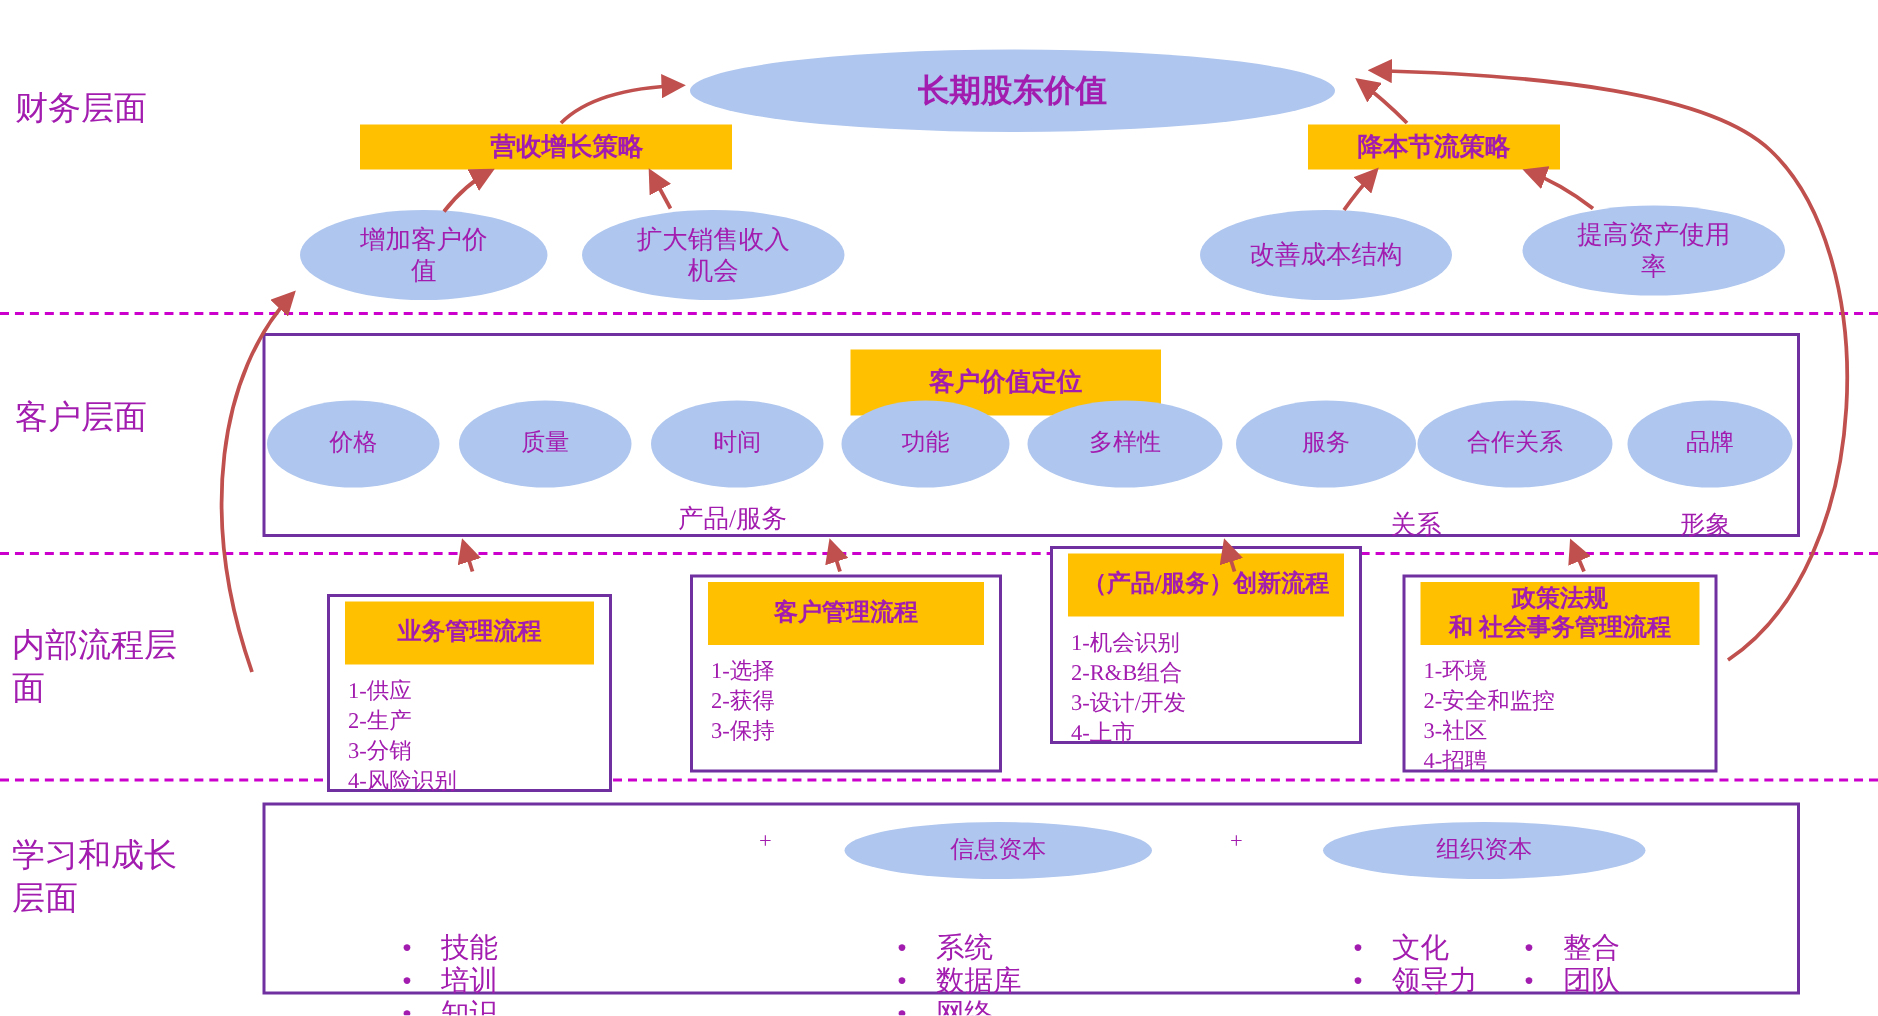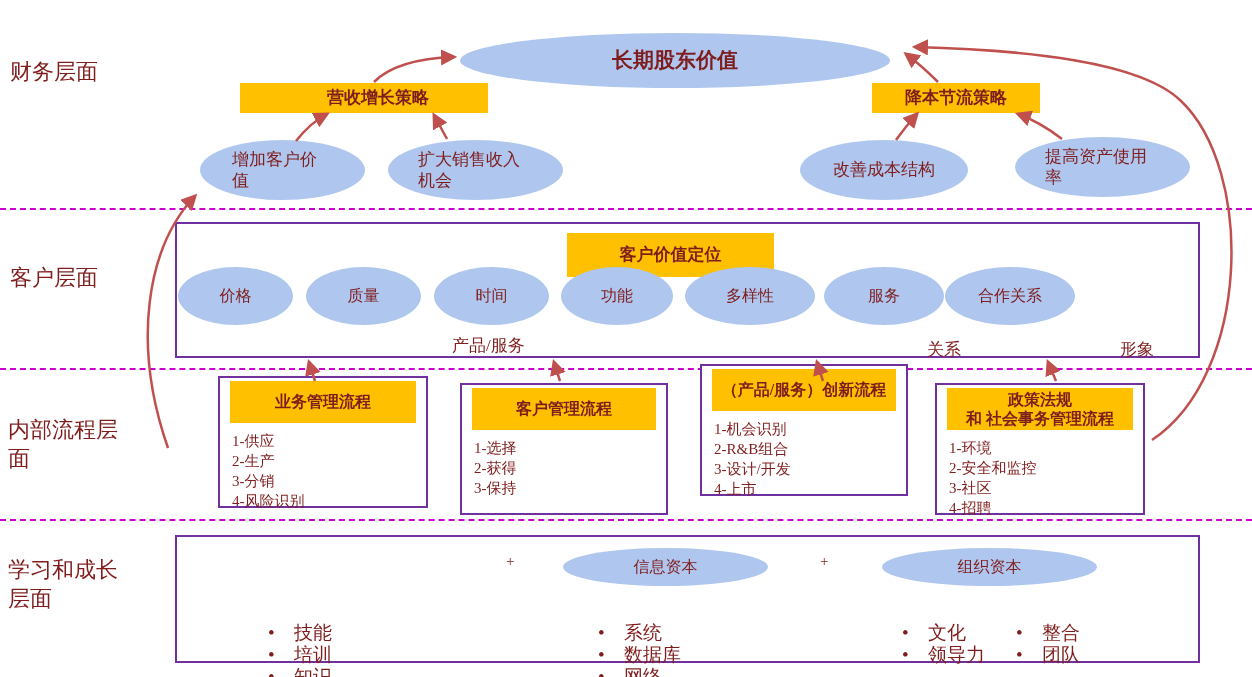--- a/index.html
+++ b/index.html
@@ -1,24 +1,24 @@
 <!DOCTYPE html>
 <html><head>
 <meta charset="utf-8">
 <style>
   html,body{margin:0;padding:0;background:#fff;}
   .canvas{
     position:relative;width:1252px;height:677px;background:#fff;overflow:hidden;
-    font-family:"Liberation Serif","DejaVu Serif",serif;color:#7f1d1d;
+    font-family:"Liberation Serif","DejaVu Serif",serif;color:#a21caf;
   }
   .layer-label{position:absolute;font-size:22px;line-height:1.3;}
   .dash{position:absolute;left:0;width:1252px;height:0;border-top:2px dashed #cc00cc;}
   .ellipse{
     position:absolute;background:#afc6ee;border-radius:50%;
-    display:flex;align-items:center;justify-content:center;text-align:left;
+    display:flex;align-items:center;justify-content:center;text-align:center;
     font-size:17px;line-height:1.25;
   }
   .ellipse.small{font-size:16px;font-family:Liberation Serif, serif;}
   .ellipse.flat{font-size:16px;}
   .top-ellipse{font-size:21px;font-weight:bold;}
   .orange{
     position:absolute;background:#ffc000;
     display:flex;align-items:center;justify-content:center;text-align:center;
     font-weight:bold;font-size:17px;line-height:1.2;
   }
@@ -59,25 +59,26 @@
 
   <div class="pbox" style="left:175px;top:222px;width:1025px;height:136px;"></div>
   <div class="orange" style="left:567px;top:233px;width:207px;height:44px;">客户价值定位</div>
   <div class="ellipse small" style="left:178px;top:267px;width:115px;height:58px;">价格</div>
   <div class="ellipse small" style="left:306px;top:267px;width:115px;height:58px;">质量</div>
   <div class="ellipse small" style="left:434px;top:267px;width:115px;height:58px;">时间</div>
   <div class="ellipse small" style="left:561px;top:267px;width:112px;height:58px;">功能</div>
   <div class="ellipse small" style="left:685px;top:267px;width:130px;height:58px;">多样性</div>
   <div class="ellipse small" style="left:824px;top:267px;width:120px;height:58px;">服务</div>
   <div class="ellipse small" style="left:945px;top:267px;width:130px;height:58px;">合作关系</div>
+  <div class="ellipse small" style="left:1085px;top:267px;width:110px;height:58px;">品牌</div>
   <div class="group-label" style="left:452px;top:334px;">产品/服务</div>
   <div class="group-label" style="left:927px;top:338px;">关系</div>
   <div class="group-label" style="left:1120px;top:338px;">形象</div>
 
-  <div class="pbox" style="left:218px;top:376px;width:210px;height:132px;">
+  <div class="pbox" style="left:218px;top:396px;width:190px;height:132px;">
     <div class="pheader">业务管理流程</div>
     <div class="pitems">
       <div>1-供应</div>
       <div>2-生产</div>
       <div>3-分销</div>
       <div>4-风险识别</div>
     </div>
   </div>
   <div class="pbox" style="left:460px;top:383px;width:208px;height:132px;">
     <div class="pheader">客户管理流程</div>

